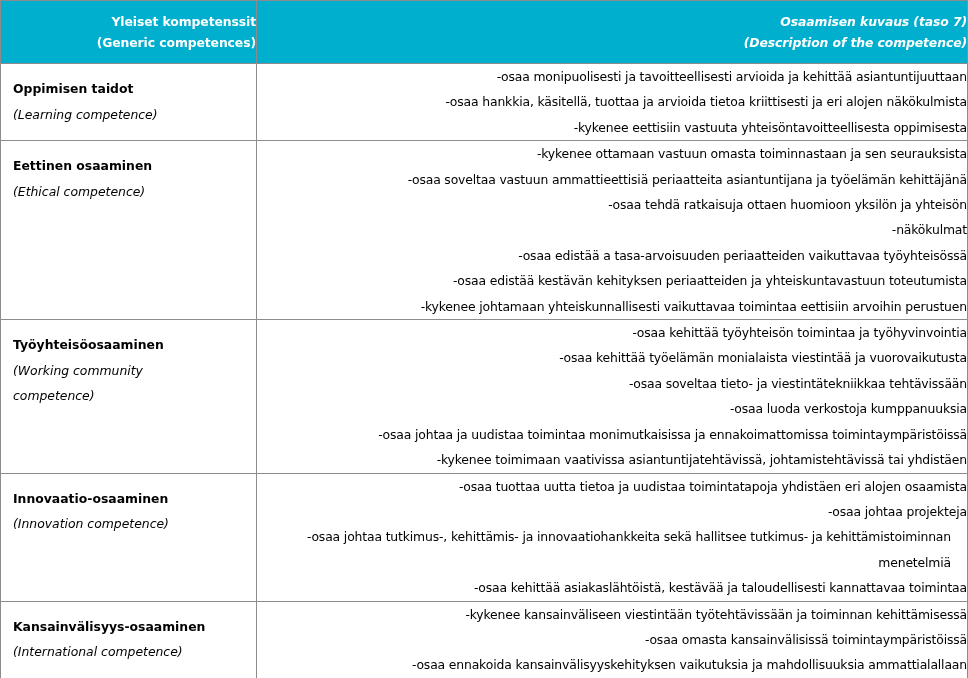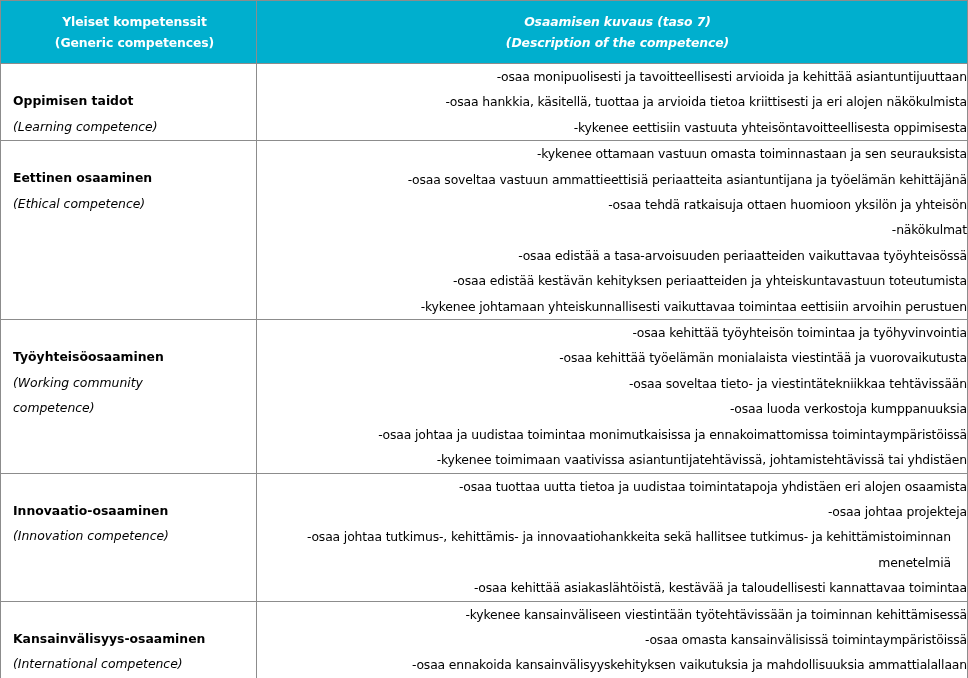--- a/index.html
+++ b/index.html
@@ -24,35 +24,35 @@
       border: 1px solid #8c8c8c;
       vertical-align: top;
       padding: 0;
     }
     col.c1 { width: 256px; }
     col.c2 { width: 711px; }
     thead th {
       background: #00AFCE;
       color: #ffffff;
       font-weight: bold;
-      text-align: center;
+      text-align: right;
       height: 62px;
       vertical-align: top;
     }
     thead th .hd {
       padding: 10px 0 0 12px;
       line-height: 21px;
       letter-spacing: -0.1px;
     }
     thead th.h2 .hd { padding-left: 11px; font-style: italic; }
     .cat {
       padding: 12px 0 0 12px;
       line-height: 25.5px;
     }
-    .cat .fi { font-weight: bold; margin-top: 12px; }
+    .cat .fi { font-weight: bold; }
     .cat .en { font-style: italic; }
     .items {
       list-style: none;
       margin: 0;
       padding: 0 0 0 10px;
     }
     .items li {
       line-height: 25.4px;
       letter-spacing: -0.15px;
       padding-left: 12px;

